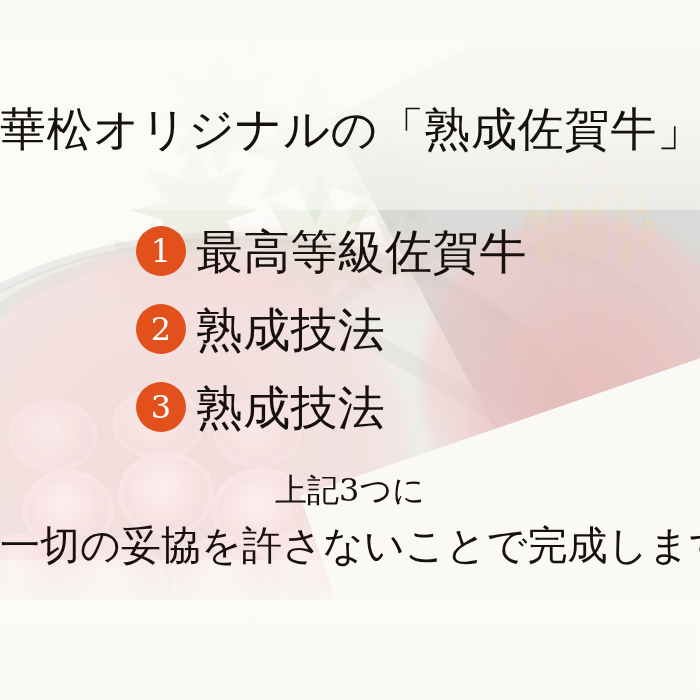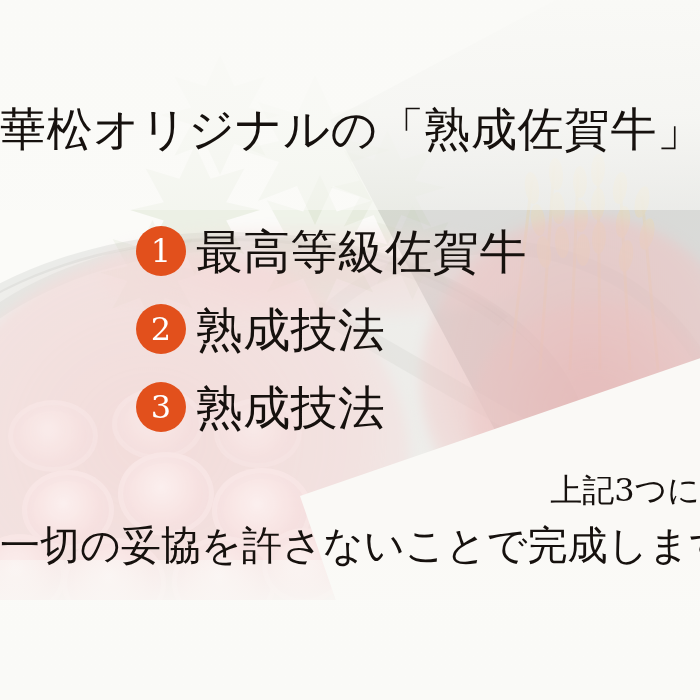--- a/index.html
+++ b/index.html
@@ -252,21 +252,21 @@
     font-size:47px;
     line-height:1;
     color:#16110e;
     letter-spacing:.005em;
     white-space:nowrap;
   }
 
   .footnote{
     position:absolute;
     left:0;right:0;top:470px;
-    text-align:right;
+    text-align:center;
     color:#16110e;
   }
   .foot-line1{
     font-size:32px;
     line-height:1.25;
     white-space:nowrap;
   }
   .foot-line2{
     font-size:40px;
     line-height:1.35;

